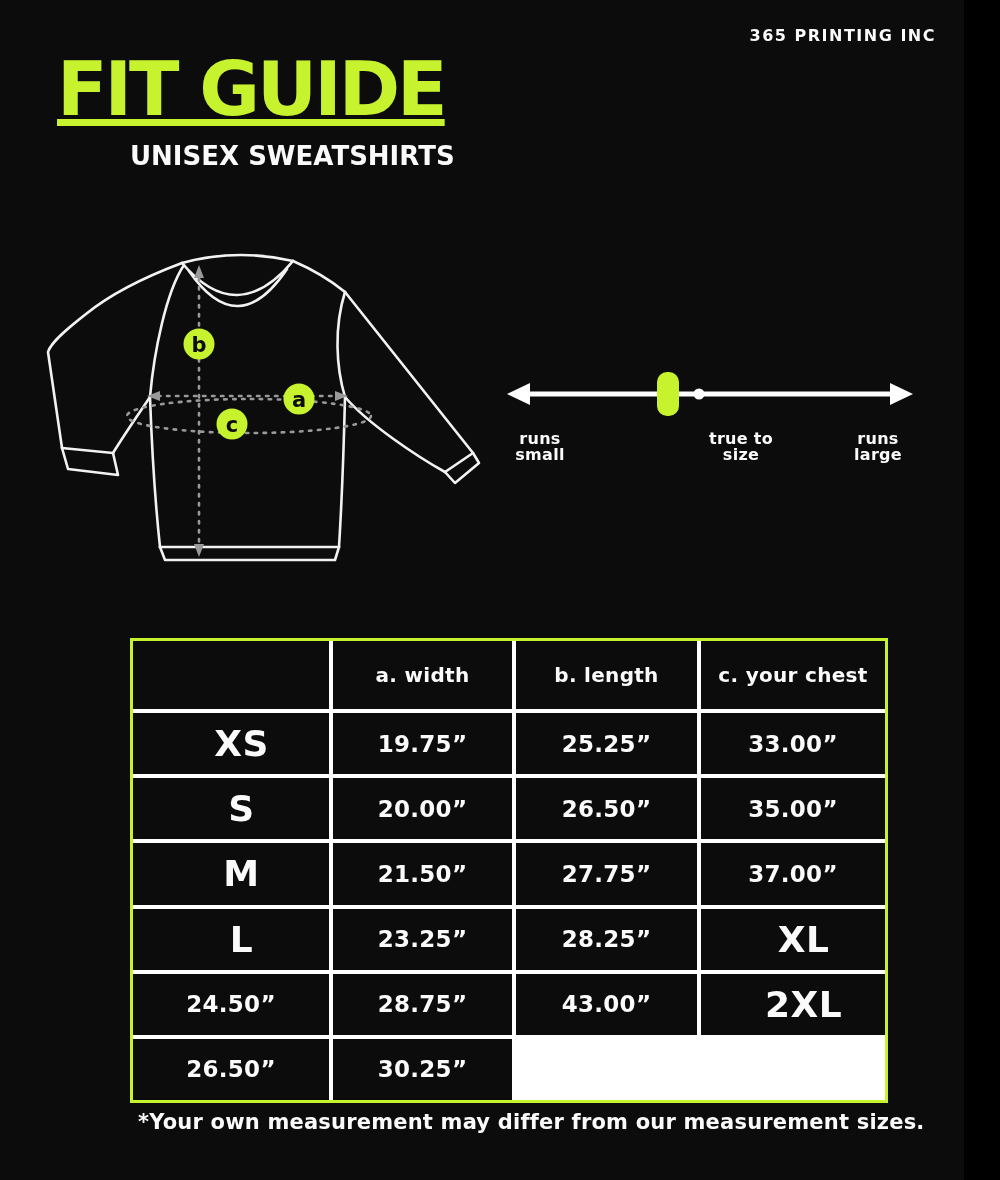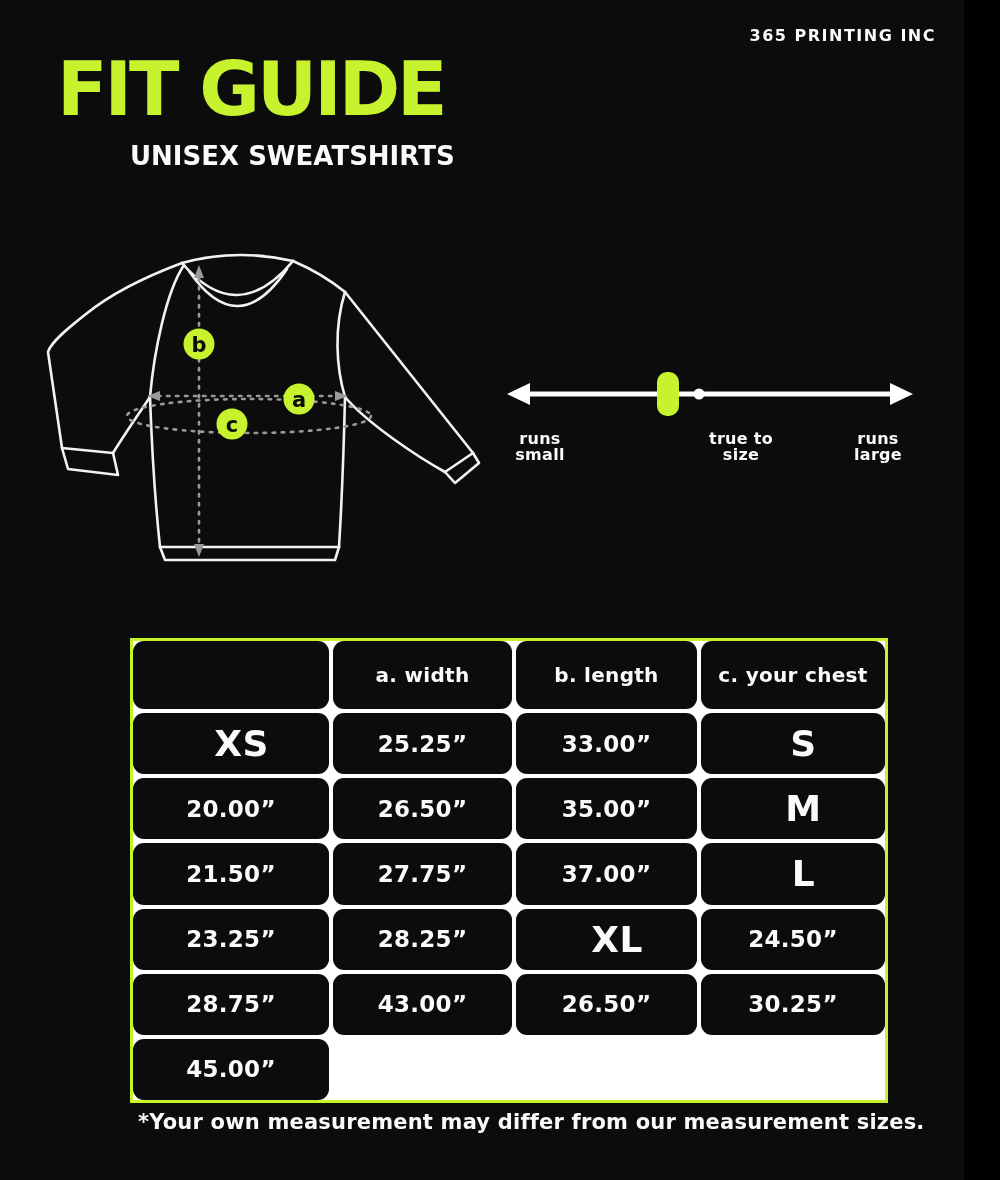--- a/index.html
+++ b/index.html
@@ -15,21 +15,21 @@
     overflow:hidden;color:var(--ink);
   }
   .brand{
     position:absolute;top:26px;right:28px;
     font-size:16px;font-weight:bold;letter-spacing:1.5px;color:var(--ink);
     white-space:nowrap;
   }
   .title{
     position:absolute;left:57px;top:52px;
     font-size:74px;font-weight:bold;letter-spacing:-3px;color:var(--accent);
-    line-height:1;white-space:nowrap;
+    line-height:1;white-space:nowrap;text-decoration:underline;
   }
   .subtitle{
     position:absolute;left:130px;top:141px;
     font-size:26px;font-weight:bold;letter-spacing:0px;color:var(--ink);
     white-space:nowrap;
   }
   .sweatshirt{position:absolute;left:38px;top:252px;}
   .fit-scale-svg{position:absolute;left:505px;top:365px;}
   .fit-scale-labels{position:absolute;left:505px;top:431px;width:410px;height:40px;}
   .scale-label{
@@ -42,21 +42,21 @@
   .scale-label.r{left:373px;}
 
   .size-table{
     position:absolute;left:130px;top:638px;width:758px;height:465px;
     box-sizing:border-box;border:3px solid var(--accent);background:#ffffff;
     display:grid;grid-template-columns:196px 179px 181px 1fr;
     grid-template-rows:68px repeat(6,1fr);gap:4px;
   }
   .cell{
     background:var(--bg);display:flex;align-items:center;justify-content:center;
-    color:var(--ink);font-weight:bold;border-radius:11px;
+    color:var(--ink);font-weight:bold;
   }
   .cell.head{font-size:20px;letter-spacing:0.3px;}
   .cell.size{font-size:36px;letter-spacing:0.5px;padding-left:21px;}
   .cell.val{font-size:23px;letter-spacing:0.3px;}
 
   .footnote{
     position:absolute;left:130px;top:1110px;width:758px;
     font-size:21px;font-weight:bold;color:var(--ink);
     letter-spacing:0.2px;white-space:nowrap;margin-left:8px;
   }
@@ -135,20 +135,21 @@
     <div class="scale-label r"><span>runs</span><br><span>large</span></div>
   </div>
 
   <div class="size-table">
     <div class="cell head"></div>
     <div class="cell head">a. width</div>
     <div class="cell head">b. length</div>
     <div class="cell head">c. your chest</div>
 
     <div class="cell size">XS</div>
+    <div class="cell val">19.75”</div>
     <div class="cell val">25.25”</div>
     <div class="cell val">33.00”</div>
 
     <div class="cell size">S</div>
     <div class="cell val">20.00”</div>
     <div class="cell val">26.50”</div>
     <div class="cell val">35.00”</div>
 
     <div class="cell size">M</div>
     <div class="cell val">21.50”</div>
@@ -157,20 +158,20 @@
 
     <div class="cell size">L</div>
     <div class="cell val">23.25”</div>
     <div class="cell val">28.25”</div>
 
     <div class="cell size">XL</div>
     <div class="cell val">24.50”</div>
     <div class="cell val">28.75”</div>
     <div class="cell val">43.00”</div>
 
+    <div class="cell size">2XL</div>
     <div class="cell val">26.50”</div>
     <div class="cell val">30.25”</div>
-    <div class="cell val">45.00”</div>
   </div>
 
   <div class="footnote">*Your own measurement may differ from our measurement sizes.</div>
 
 </div>
 
 </body></html>

